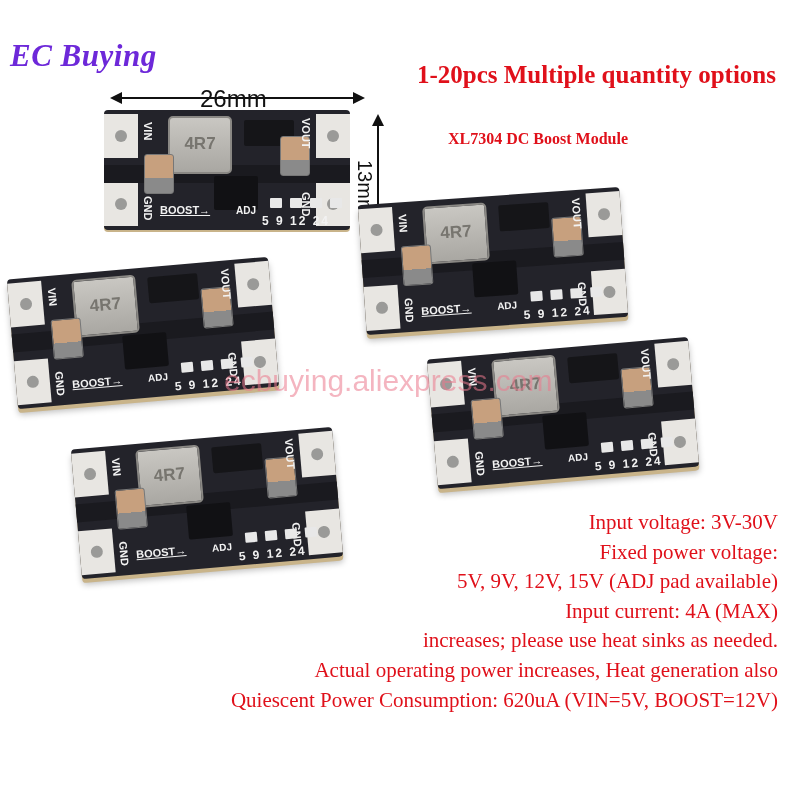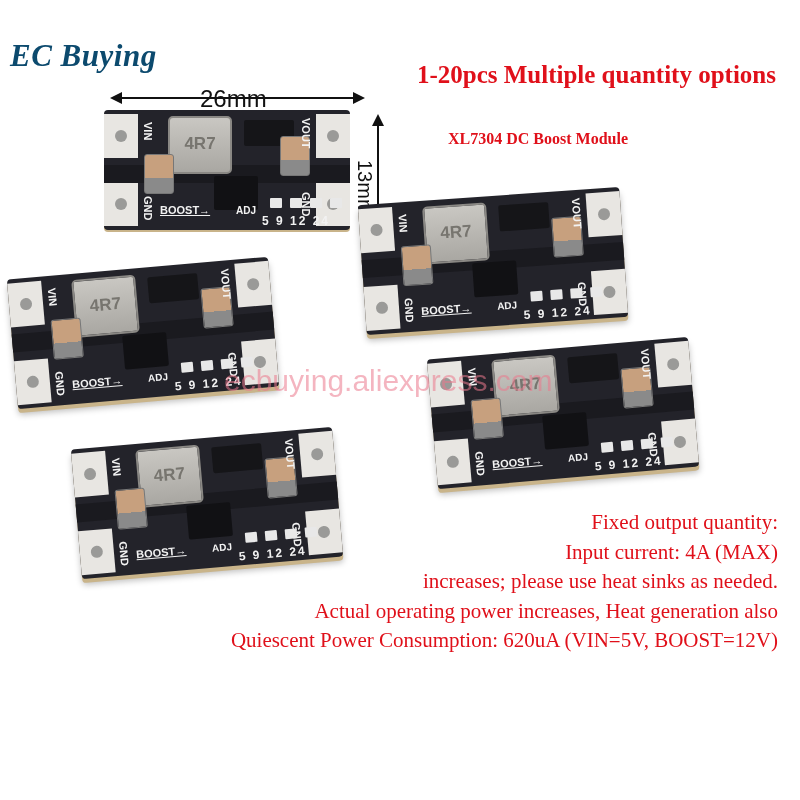--- a/index.html
+++ b/index.html
@@ -2,21 +2,21 @@
 <html><head>
 <meta charset="utf-8">
 <style>
   * { box-sizing: border-box; margin: 0; padding: 0; }
   html, body { width: 800px; height: 800px; background: #ffffff; overflow: hidden; }
   body { position: relative; font-family: "Liberation Serif", serif; }
 
   .brand {
     position: absolute; left: 10px; top: 38px;
     font-family: "Liberation Serif", serif; font-style: italic; font-weight: bold;
-    font-size: 31px; color: #0c4a6e; letter-spacing: 0.5px;
+    font-size: 31px; color: #6d28d9; letter-spacing: 0.5px;
   }
   .headline {
     position: absolute; right: 24px; top: 38px;
     font-size: 25px; font-weight: bold; color: #e0101a; margin-top: 23px;
   }
   .subhead {
     position: absolute; left: 448px; top: 130px;
     font-size: 16px; font-weight: bold; color: #e0101a;
   }
 
@@ -234,18 +234,20 @@
       <i></i>
       <i></i>
       <i></i>
     </div>
   <div class="silk nums">5 9 12 24</div>
 </div>
 
 <div class="watermark">ecbuying.aliexpress.com</div>
 
 <div class="specs">
-  <div class="spec-line">Fixed output quantity:</div>
+  <div class="spec-line">Input voltage: 3V-30V</div>
+  <div class="spec-line">Fixed power voltage:</div>
+  <div class="spec-line">5V, 9V, 12V, 15V (ADJ pad available)</div>
   <div class="spec-line">Input current: 4A (MAX)</div>
   <div class="spec-line">increases; please use heat sinks as needed.</div>
   <div class="spec-line">Actual operating power increases, Heat generation also</div>
   <div class="spec-line">Quiescent Power Consumption: 620uA (VIN=5V, BOOST=12V)</div>
 </div>
 
 </body></html>

